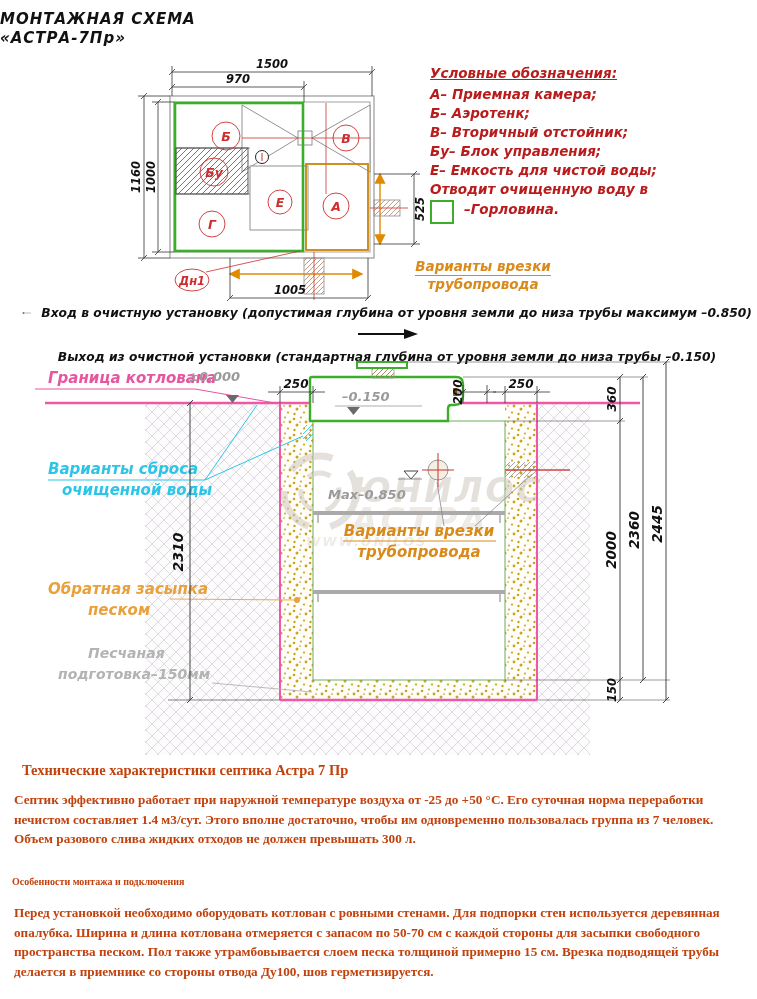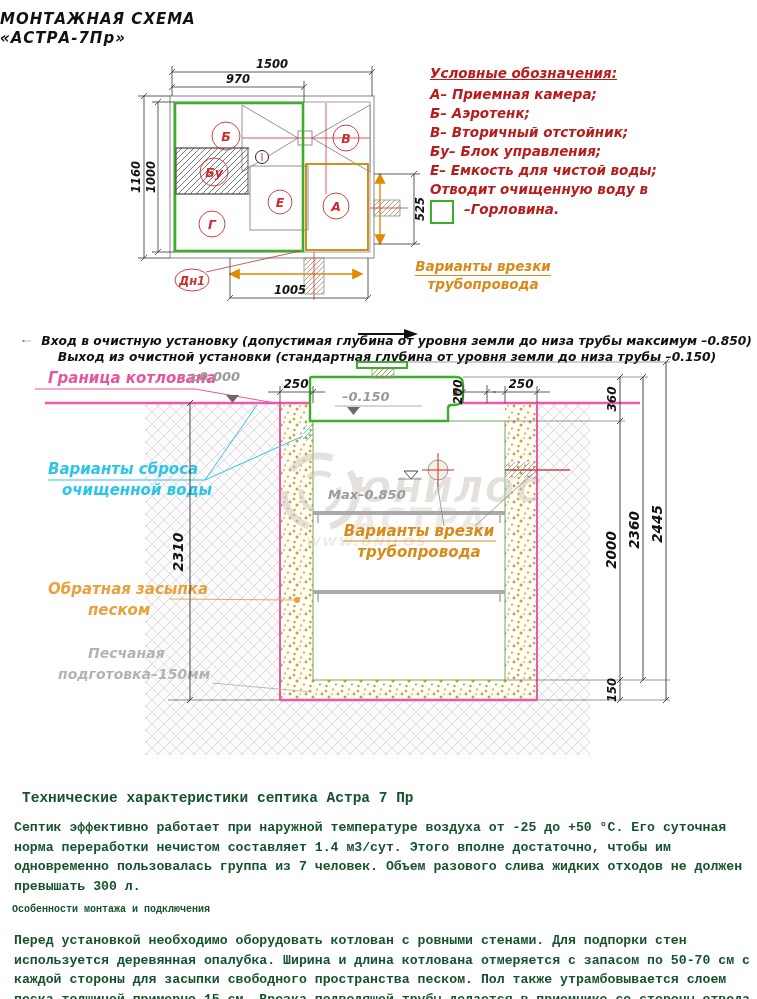--- a/index.html
+++ b/index.html
@@ -13,24 +13,24 @@
     font-weight:bold;font-style:italic;font-size:15px;line-height:19px;letter-spacing:1px;}
   
   #legend{left:430px;top:64px;width:320px;color:#b91c1c;
     font-weight:bold;font-style:italic;font-size:13.5px;line-height:19px;}
   #legend .ltitle{text-decoration:underline;margin-bottom:2px;}
   .gorl-row{display:flex;align-items:flex-start;gap:10px;margin-top:1px;}
   .gorl-sq{width:20px;height:20px;border:2px solid #3dae2b;background:#fff;flex:0 0 auto;}
   
   .note-row{left:22px;width:730px;display:flex;align-items:center;gap:10px;
     color:#101010;font-weight:bold;font-style:italic;font-size:12.3px;white-space:nowrap;}
-  #note1{top:306px;margin-top:28px;}
+  #note1{top:306px;}
   #note2{top:328px;flex-direction:column;}
   
-  .doc{color:#14532d;font-family:Liberation Mono, monospace;margin-top:28px;}
+  .doc{color:#c2410c;font-family:Liberation Serif, serif;}
   #h1{left:22px;top:762px;width:720px;font-size:14.5px;font-weight:bold;}
   #p1{left:14px;top:790px;width:733px;font-size:13.2px;font-weight:bold;line-height:19.5px;}
   #h2{left:12px;top:876px;width:720px;font-size:10px;font-weight:bold;}
   #p2{left:14px;top:903px;width:738px;font-size:13.2px;font-weight:bold;line-height:19.5px;}
   svg{font-family:"DejaVu Sans","Liberation Sans",sans-serif;}
   svg text{font-weight:bold;font-style:italic;}
 </style>
 </head>
 <body>
 

